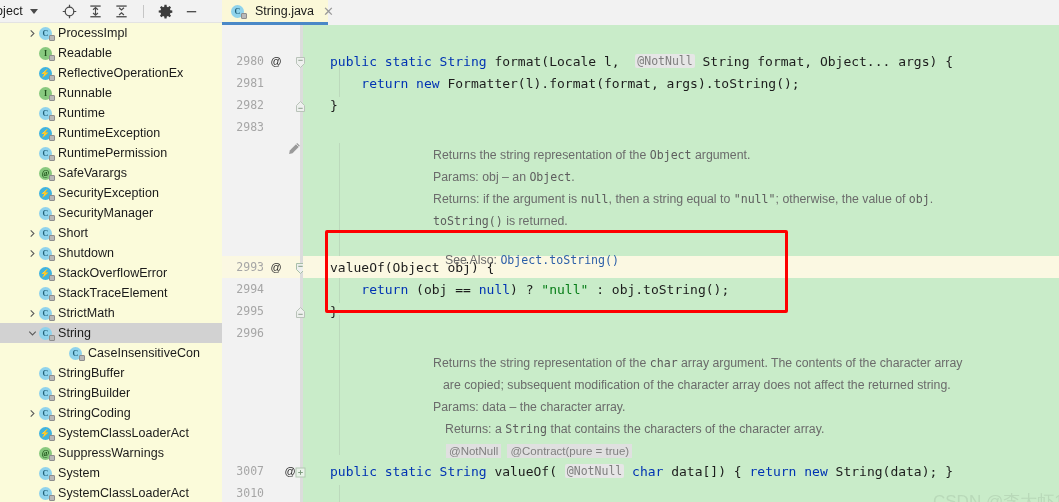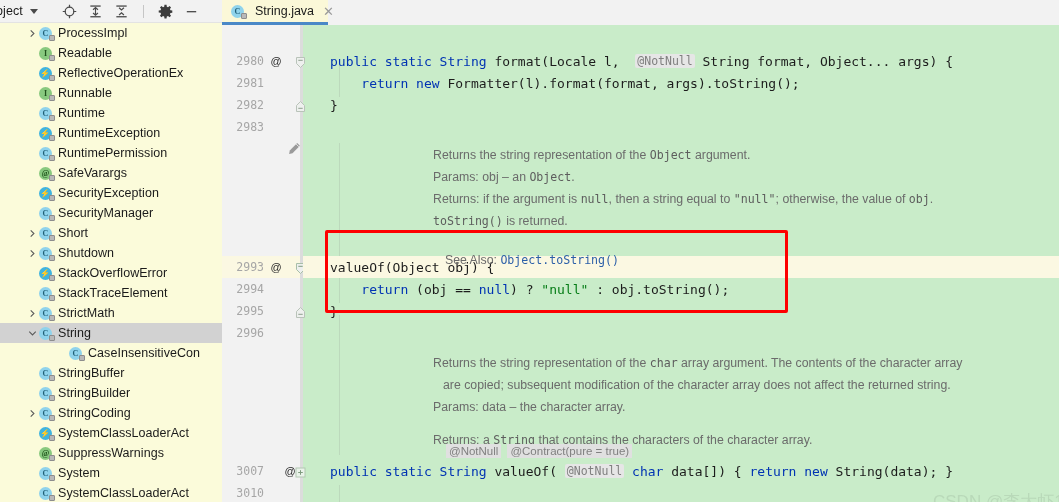--- a/index.html
+++ b/index.html
@@ -551,21 +551,21 @@
           <div class="doc" style="left: 130px; top: 123px;"><span>Returns the string representation of the </span><span class="mono">Object</span><span> argument.</span></div>
           <div class="doc" style="left: 130px; top: 145px;"><span class="doc-lbl">Params:</span><span>   obj – an </span><span class="mono">Object</span><span>.</span></div>
           <div class="doc" style="left: 130px; top: 167px;"><span class="doc-lbl">Returns:</span><span>  if the argument is </span><span class="mono">null</span><span>, then a string equal to </span><span class="mono">"null"</span><span>; otherwise, the value of </span><span class="mono">obj</span><span>.</span></div>
           <div class="doc" style="left: 130px; top: 189px;"><span>         </span><span class="mono">toString()</span><span> is returned.</span></div>
           <div class="doc" style="left: 130px; top: 228px; margin-left: 12px;"><span class="doc-lbl">See Also: </span><span class="lnk">Object.toString()</span></div>
         </div>
       <div id="doc2-host">
           <div class="doc" style="left: 130px; top: 331px;"><span>Returns the string representation of the </span><span class="mono">char</span><span> array argument. The contents of the character array</span></div>
           <div class="doc" style="left: 140px; top: 353px;"><span>are copied; subsequent modification of the character array does not affect the returned string.</span></div>
           <div class="doc" style="left: 130px; top: 375px;"><span class="doc-lbl">Params:</span><span>  data – the character array.</span></div>
-          <div class="doc" style="left: 130px; top: 397px; margin-top: 11px;"><span class="doc-lbl">Returns:</span><span> a </span><span class="mono">String</span><span> that contains the characters of the character array.</span></div>
+          <div class="doc" style="left: 142px; top: 397px;"><span class="doc-lbl">Returns:</span><span> a </span><span class="mono">String</span><span> that contains the characters of the character array.</span></div>
         </div>
       <div id="annrow-host">
           <div class="doc" style="left: 143px; top: 419px;"><span class="annb" style="margin-right: 6px;">@NotNull</span><span class="annb" style="margin-right: 0;">@Contract(pure = true)</span></div>
         </div>
       <div id="doc3-host"></div>
 
       <div class="watermark" style="left:630px; top:465px;">CSDN @李大虾101</div>
     </div>
 
     <div class="redbox" style="left:103px; top:205px; width:463px; height:83px;"></div>

